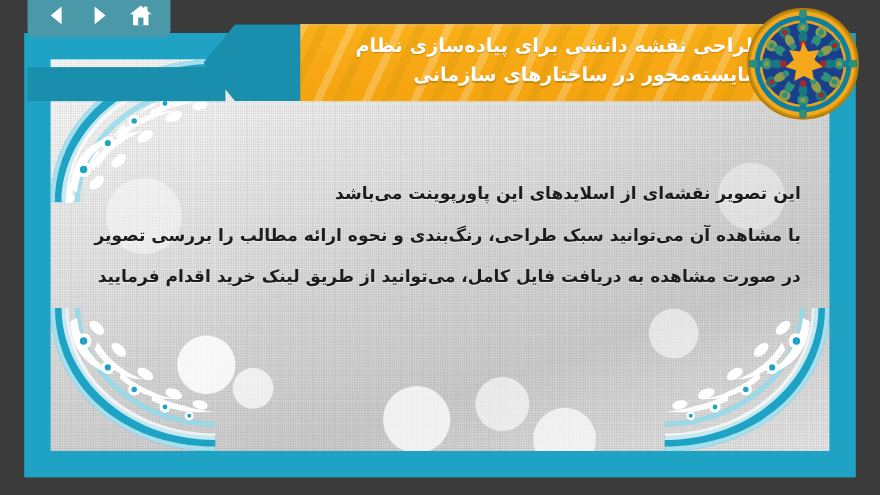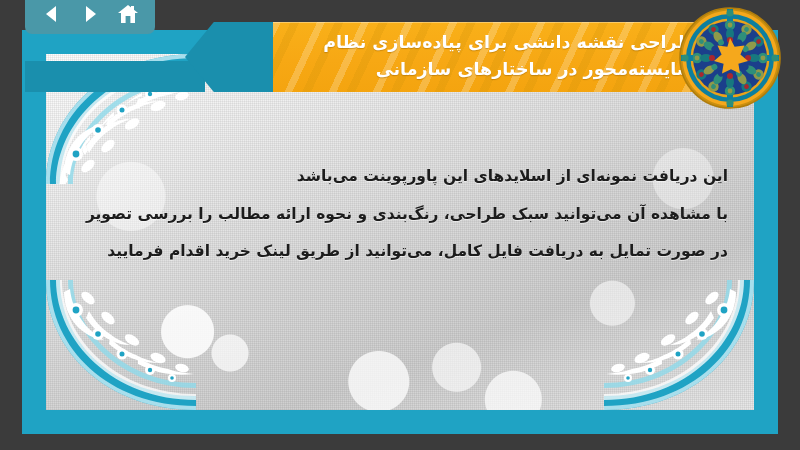--- a/index.html
+++ b/index.html
@@ -274,23 +274,23 @@
           <circle cx="126" cy="32" r="1.8" fill="#1fa3c4"></circle>
           <ellipse cx="42" cy="112" rx="8" ry="4.5" transform="rotate(-42 42 112)"></ellipse>
           <ellipse cx="62" cy="92" rx="8" ry="4.5" transform="rotate(-42 62 92)"></ellipse>
           <ellipse cx="86" cy="70" rx="8" ry="4.5" transform="rotate(-32 86 70)"></ellipse>
           <ellipse cx="112" cy="52" rx="8" ry="4.5" transform="rotate(-22 112 52)"></ellipse>
           <ellipse cx="136" cy="42" rx="7" ry="4" transform="rotate(-14 136 42)"></ellipse>
         </g>
       </svg>
 
       <div id="body-text">
-        <div class="body-line l1">این دریافت نمونه‌ای از اسلایدهای این پاورپوینت می‌باشد</div>
+        <div class="body-line l1">این تصویر نقشه‌ای از اسلایدهای این پاورپوینت می‌باشد</div>
         <div class="body-line">با مشاهده آن می‌توانید سبک طراحی، رنگ‌بندی و نحوه ارائه مطالب را بررسی تصویر</div>
-        <div class="body-line">در صورت تمایل به دریافت فایل کامل، می‌توانید از طریق لینک خرید اقدام فرمایید</div>
+        <div class="body-line">در صورت مشاهده به دریافت فایل کامل، می‌توانید از طریق لینک خرید اقدام فرمایید</div>
       </div>
 
     </div>
   </div>
 
   <div id="header-band">
 
     <div id="banner-stub"></div>
     <div id="banner-arrow"></div>
 

